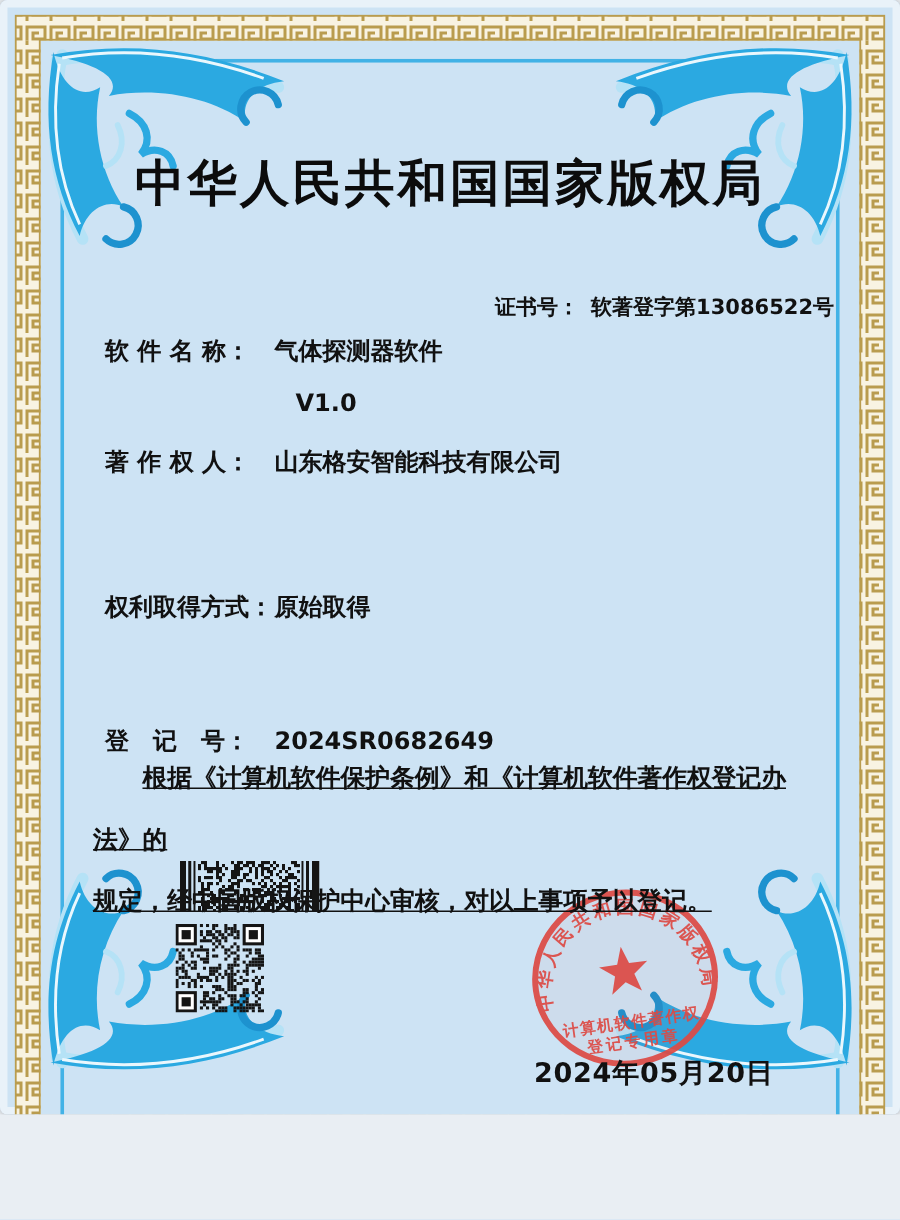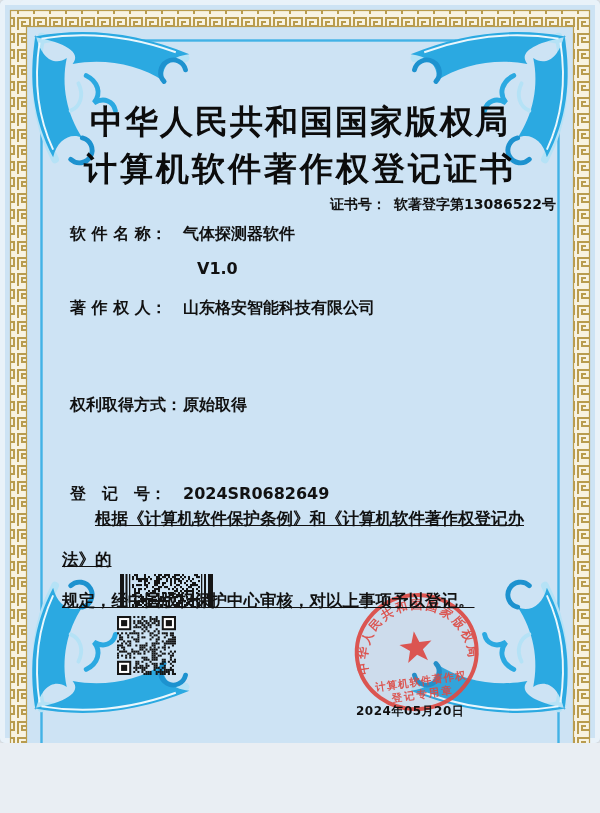--- a/index.html
+++ b/index.html
@@ -30,21 +30,21 @@
   .field .lbl{display:inline-block; width:113px;}
   .f1{top:224px}.f1b{top:259px; left:197px;}
   .f2{top:298px}.f3{top:395px}.f4{top:435px}.f5{top:484px}
   .bodypar{position:absolute; left:62px; top:498px; width:488px;
     font-size:16.5px; font-weight:bold; line-height:41px;text-decoration:underline;}
   .bodypar .l1{text-indent:33px;}
   .barcode{position:absolute; left:120px; top:574px; z-index:5;}
   .qrcode{position:absolute; left:117px; top:616px; z-index:5;}
   .seal{position:absolute; left:352px; top:592px; width:130px; height:124px;
     transform:rotate(-8deg); z-index:4; opacity:.92;}
-  .datebox{position:absolute; left:356px; top:703px; font-size:12px;
+  .datebox{position:absolute; left:356px; top:703px; font-size:18px;
     font-weight:bold; letter-spacing:.5px; z-index:6;}
 </style>
 </head>
 <body>
 
 <div class="page">
 
   <svg class="layer z1" id="watermark-svg" width="600" height="813" viewBox="0 0 600 813">
       <g transform="translate(99,64) scale(1)" stroke="#ffffff" fill="none" opacity="0.45" stroke-width="1.3">
         <circle r="25"></circle>
@@ -871,21 +871,20 @@
       <use href="#cornerFlourish"></use>
     </svg>
   <svg class="corner bl">
       <use href="#cornerFlourish"></use>
     </svg>
   <svg class="corner br">
       <use href="#cornerFlourish"></use>
     </svg>
 
   <div class="title1 z5">中华人民共和国国家版权局</div>
-  <div class="title2 z5">计算机软件著作权登记证书</div>
 
   <div class="certno z5">
     <span class="lbl">证书号：</span><span>软著登字第13086522号</span>
   </div>
 
   <div class="field f1 z5">
     <span class="lbl">软 件 名 称：</span><span>气体探测器软件</span>
   </div>
   <div class="field f1b z5">V1.0</div>
 

